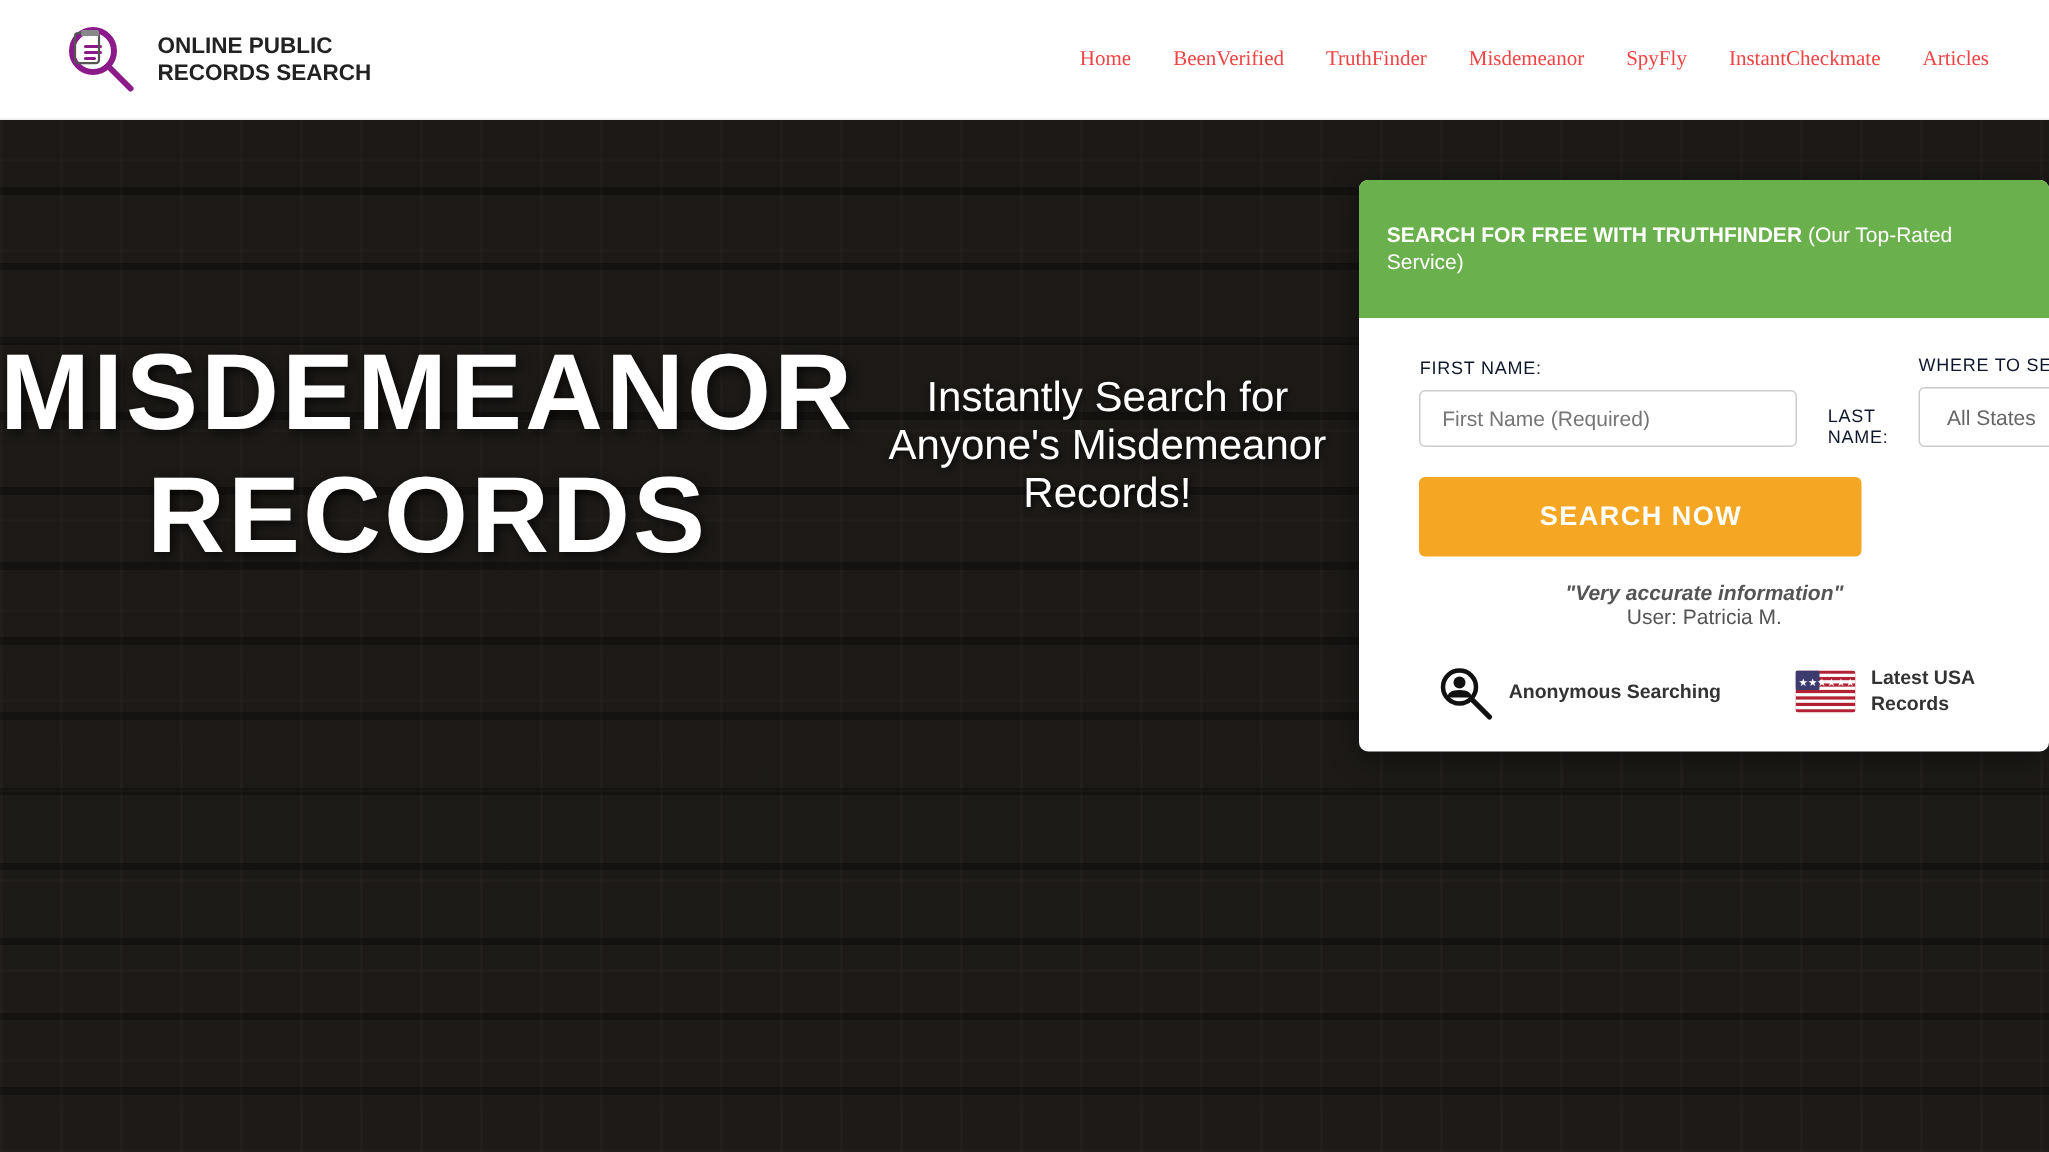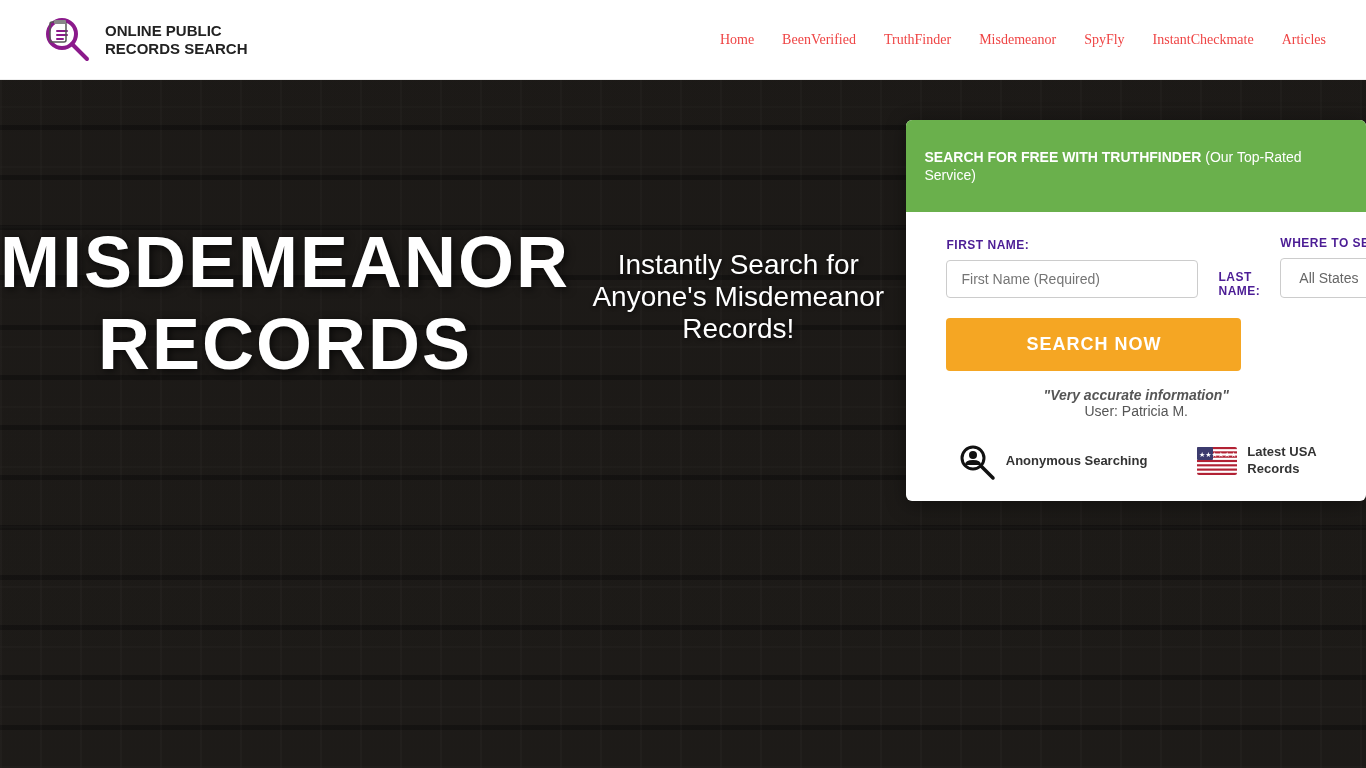--- a/index.html
+++ b/index.html
@@ -146,22 +146,22 @@
       align-items: flex-end;
       margin-bottom: 20px;
     }
     .field-group {
       display: flex;
       flex-direction: column;
       gap: 8px;
     }
     .field-group label {
       font-size: 12px;
-      font-weight: 700;
-      color: #4c1d95;
+      font-weight: 400;
+      color: #0f172a;
       text-transform: uppercase;
       letter-spacing: 0.5px;
     }
     .field-group input, .field-group select {
       border: 1px solid #ccc;
       border-radius: 4px;
       padding: 10px 14px;
       font-size: 14px;
       color: #666;
       outline: none;

